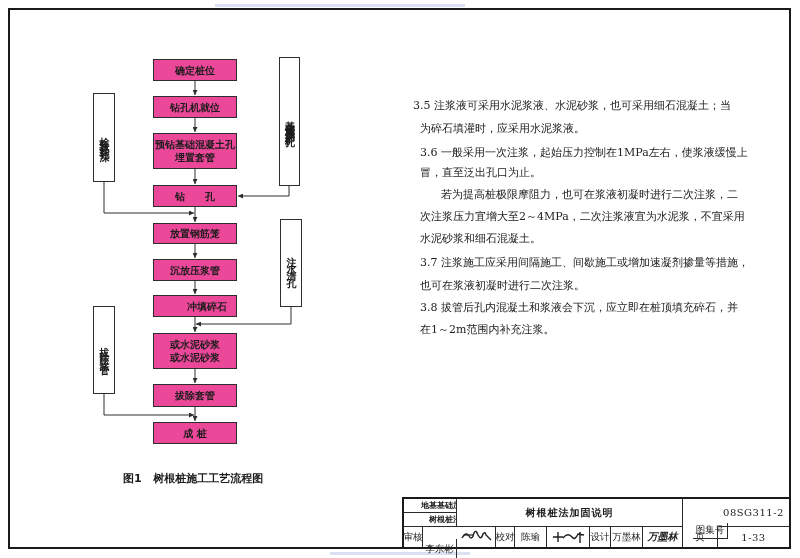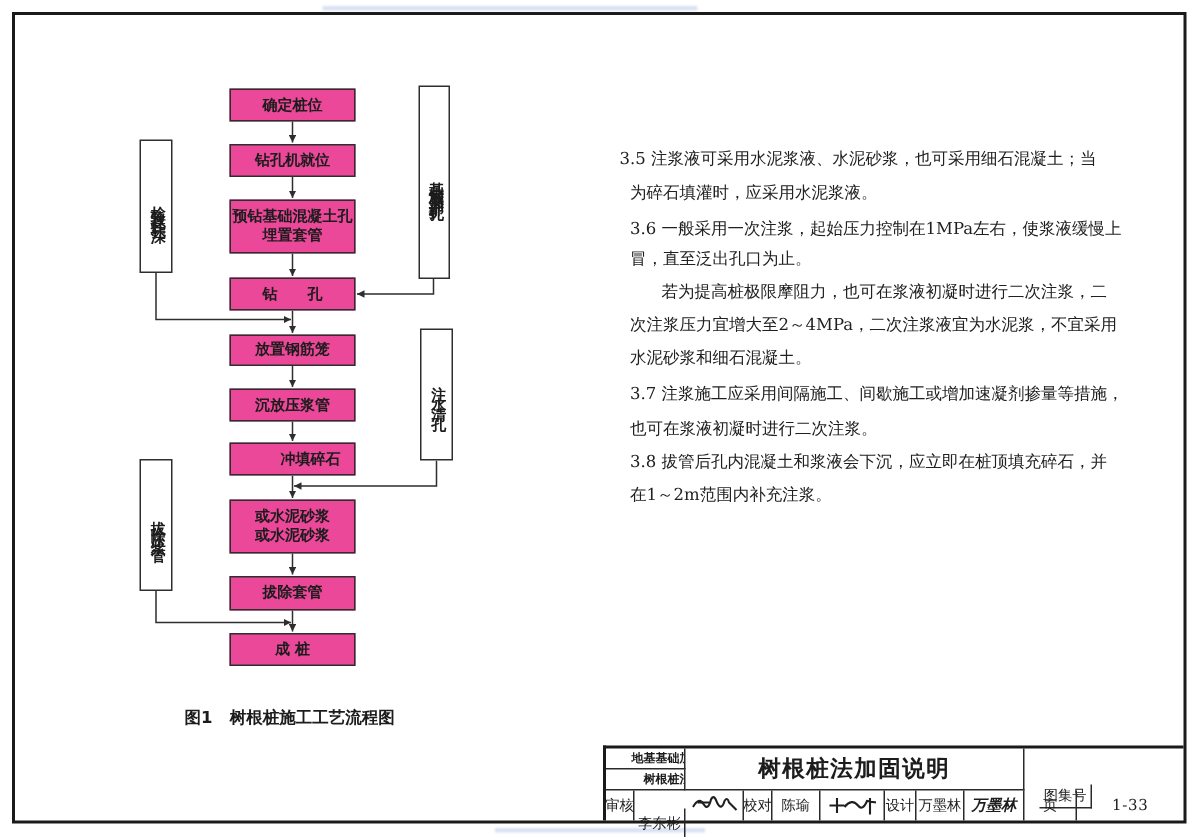--- a/index.html
+++ b/index.html
@@ -41,21 +41,21 @@
     box-sizing:border-box; border-top:2px solid #1a1a1a; border-left:2px solid #1a1a1a;
   }
   .cell {
     position:absolute; box-sizing:border-box; border-right:1px solid #2a2a2a; border-bottom:1px solid #2a2a2a;
     display:flex; align-items:center; justify-content:center; white-space:nowrap;
     font-size:9.5px; color:#1c1c1c; overflow:hidden;
   }
   .cell.nb { border-bottom:none; }
   .cell.nr { border-right:none; }
   .cell.small { font-size:8px; font-weight:bold; font-family:"DejaVu Sans","Liberation Sans",sans-serif;padding-left:30px; }
-  .cell.title { font-size:15px; font-weight:bold; letter-spacing:1px; font-family:"DejaVu Sans","Liberation Sans",sans-serif; }
+  .cell.title { font-size:10px; font-weight:bold; letter-spacing:1px; font-family:"DejaVu Sans","Liberation Sans",sans-serif; }
   .cell.code { font-size:10px; letter-spacing:.5px; }
   .cell.sig { font-style:italic; font-weight:bold; font-size:10px; }
 </style>
 </head>
 <body>
 
 <div class="frame"></div>
 <div class="watermark" style="left:215px;top:4px;width:250px;"></div>
 <div class="watermark" style="left:330px;top:552px;width:140px;"></div>
 
@@ -140,20 +140,21 @@
 <div class="note" style="left:420px;top:256px;">3.7 注浆施工应采用间隔施工、间歇施工或增加速凝剂掺量等措施，</div>
 <div class="note" style="left:420px;top:279px;">也可在浆液初凝时进行二次注浆。</div>
 <div class="note" style="left:420px;top:301px;">3.8 拔管后孔内混凝土和浆液会下沉，应立即在桩顶填充碎石，并</div>
 <div class="note" style="left:420px;top:323px;">在1～2m范围内补充注浆。</div>
 
 <div class="tb">
   <div class="cell small" style="left:0;top:0;width:53px;height:14px;">地基基础加固</div>
   <div class="cell small" style="left:0;top:14px;width:53px;height:14px;">树根桩法</div>
   <div class="cell title" style="left:53px;top:0;width:226px;height:28px;">树根桩法加固说明</div>
   <div class="cell" style="left:289px;top:0;width:35px;height:16px;margin-top:24px;">图集号</div>
+  <div class="cell code nr" style="left:314px;top:0;width:71px;height:28px;">08SG311-2</div>
 
   <div class="cell nb" style="left:0;top:28px;width:19px;height:20px;">审核</div>
   <div class="cell nb" style="left:19px;top:28px;width:34px;height:20px;margin-top:12px;">李东彬</div>
   <div class="cell nb" style="left:53px;top:28px;width:39px;height:20px;">
     <svg width="34" height="16">
       <path d="M3 9 q4 -7 7 -2 q3 5 5 -3 q2 -4 4 2 q3 6 5 -1 q2 -3 3 1 l5 5" stroke="#1f1f1f" stroke-width="1.4" fill="none"></path>
       <path d="M6 6 l8 0" stroke="#1f1f1f" stroke-width="1.2"></path>
     </svg>
   </div>
   <div class="cell nb" style="left:92px;top:28px;width:19px;height:20px;">校对</div>

